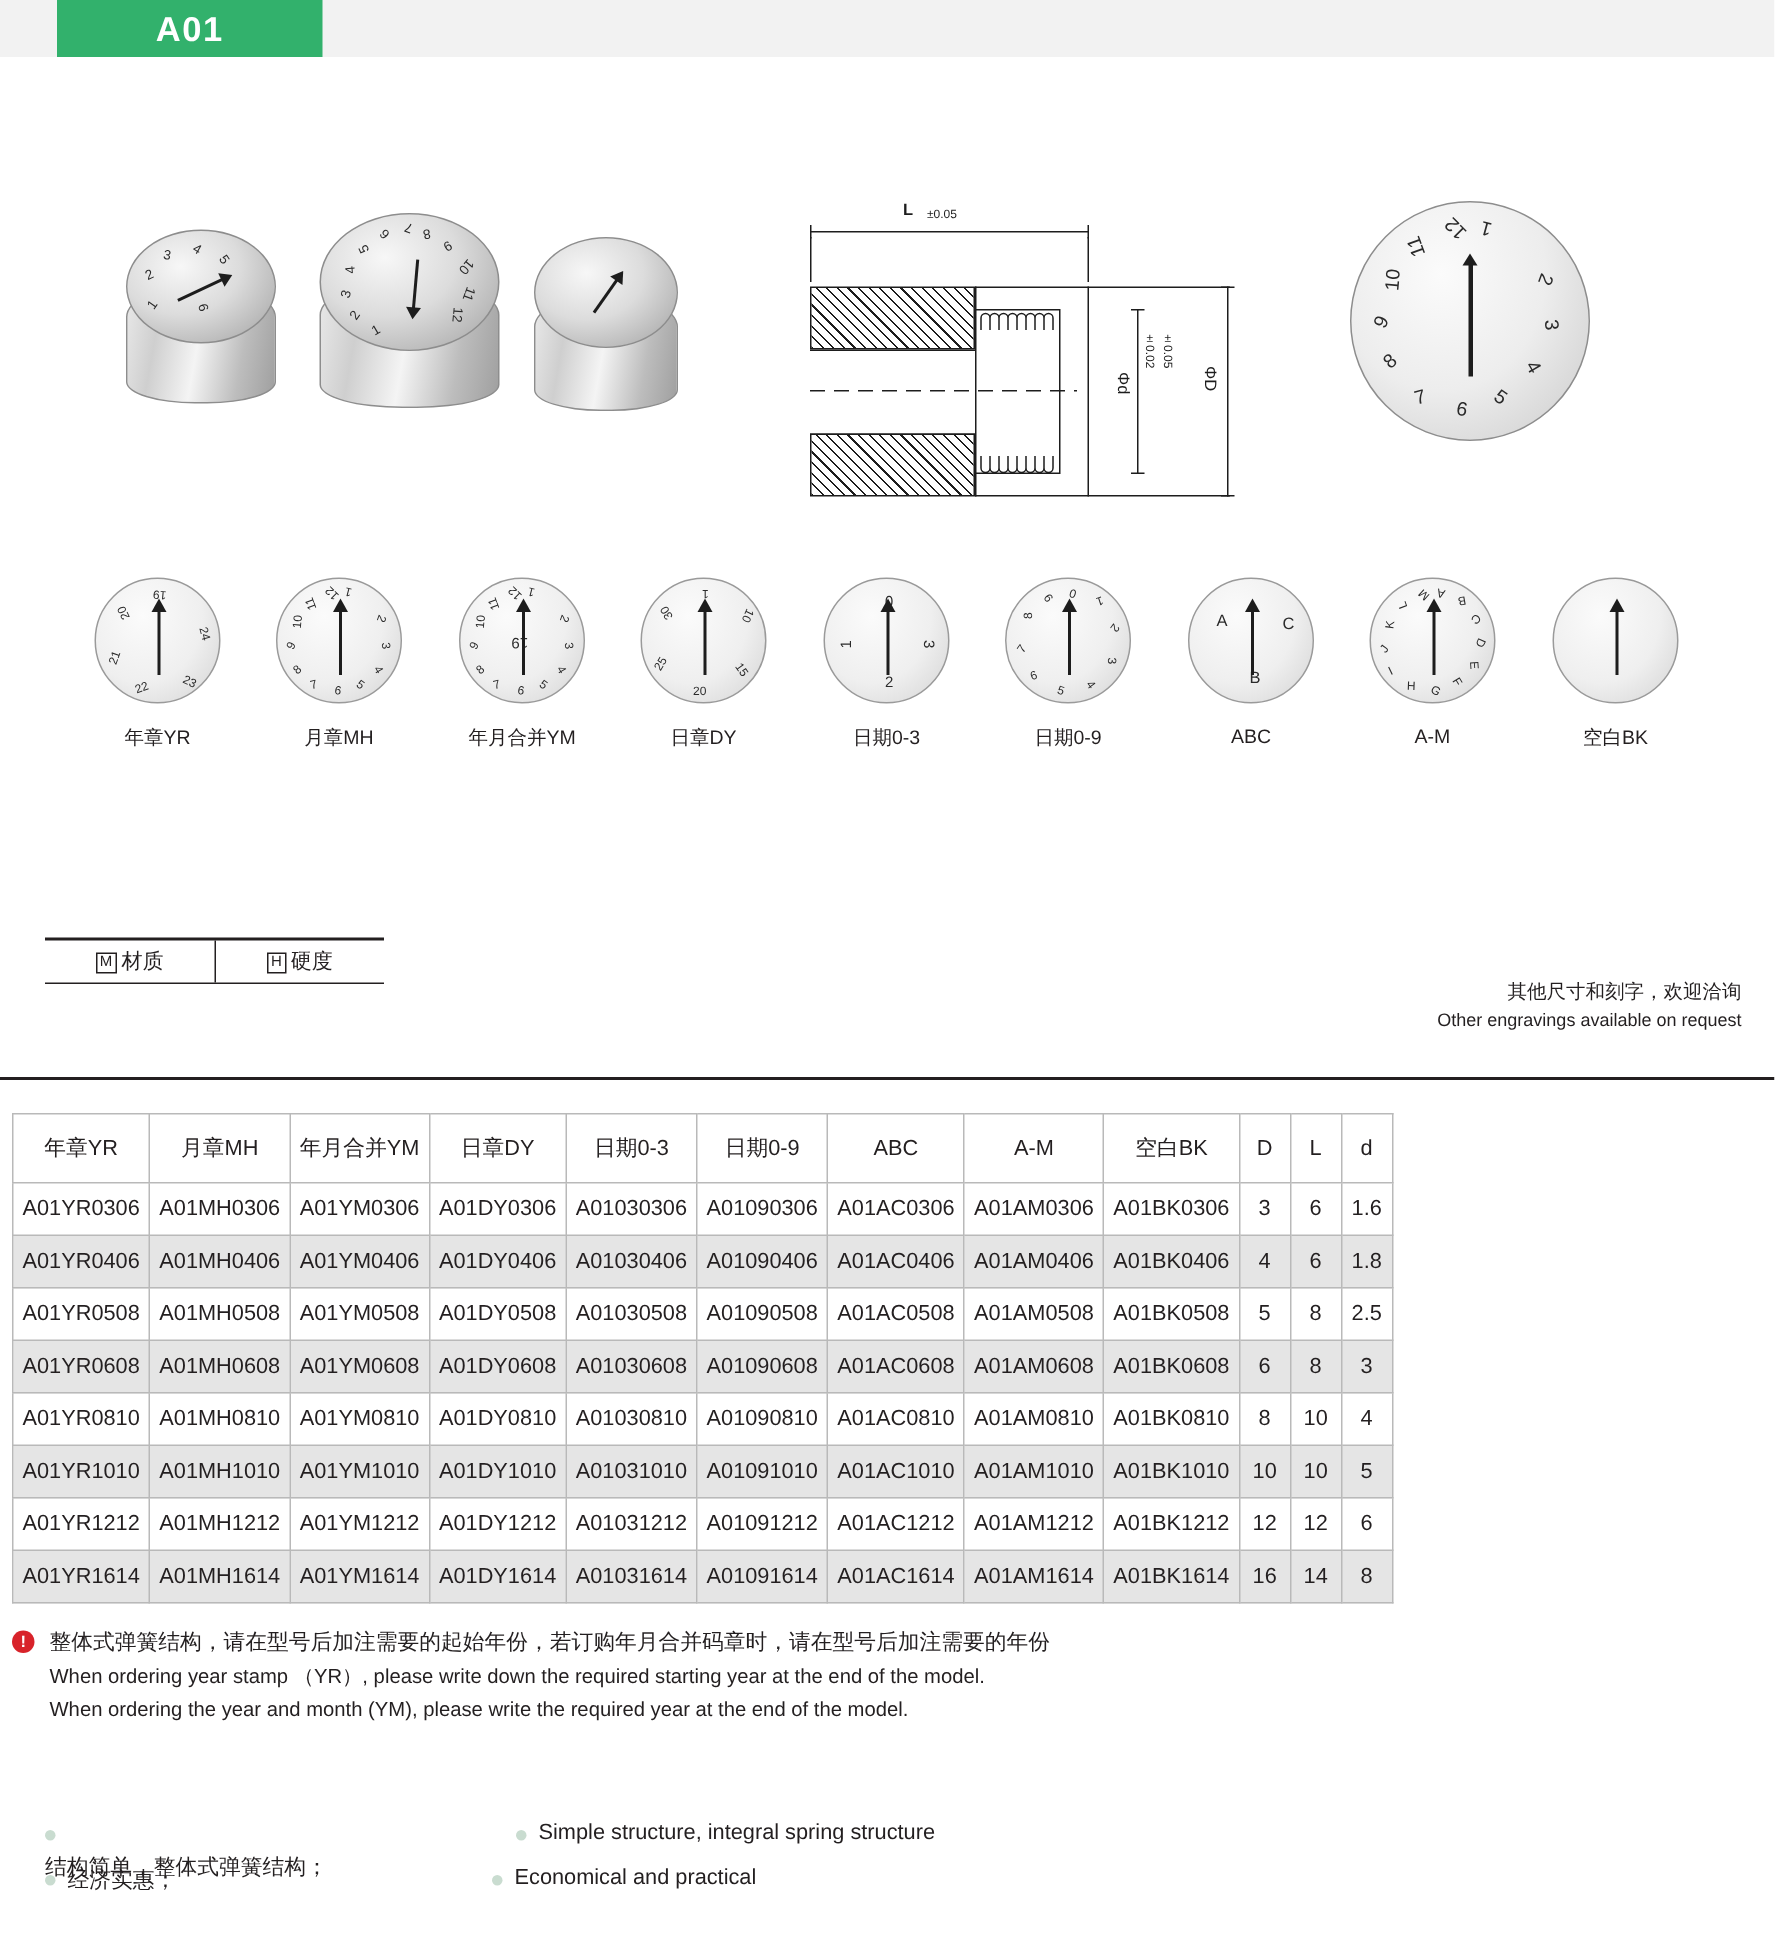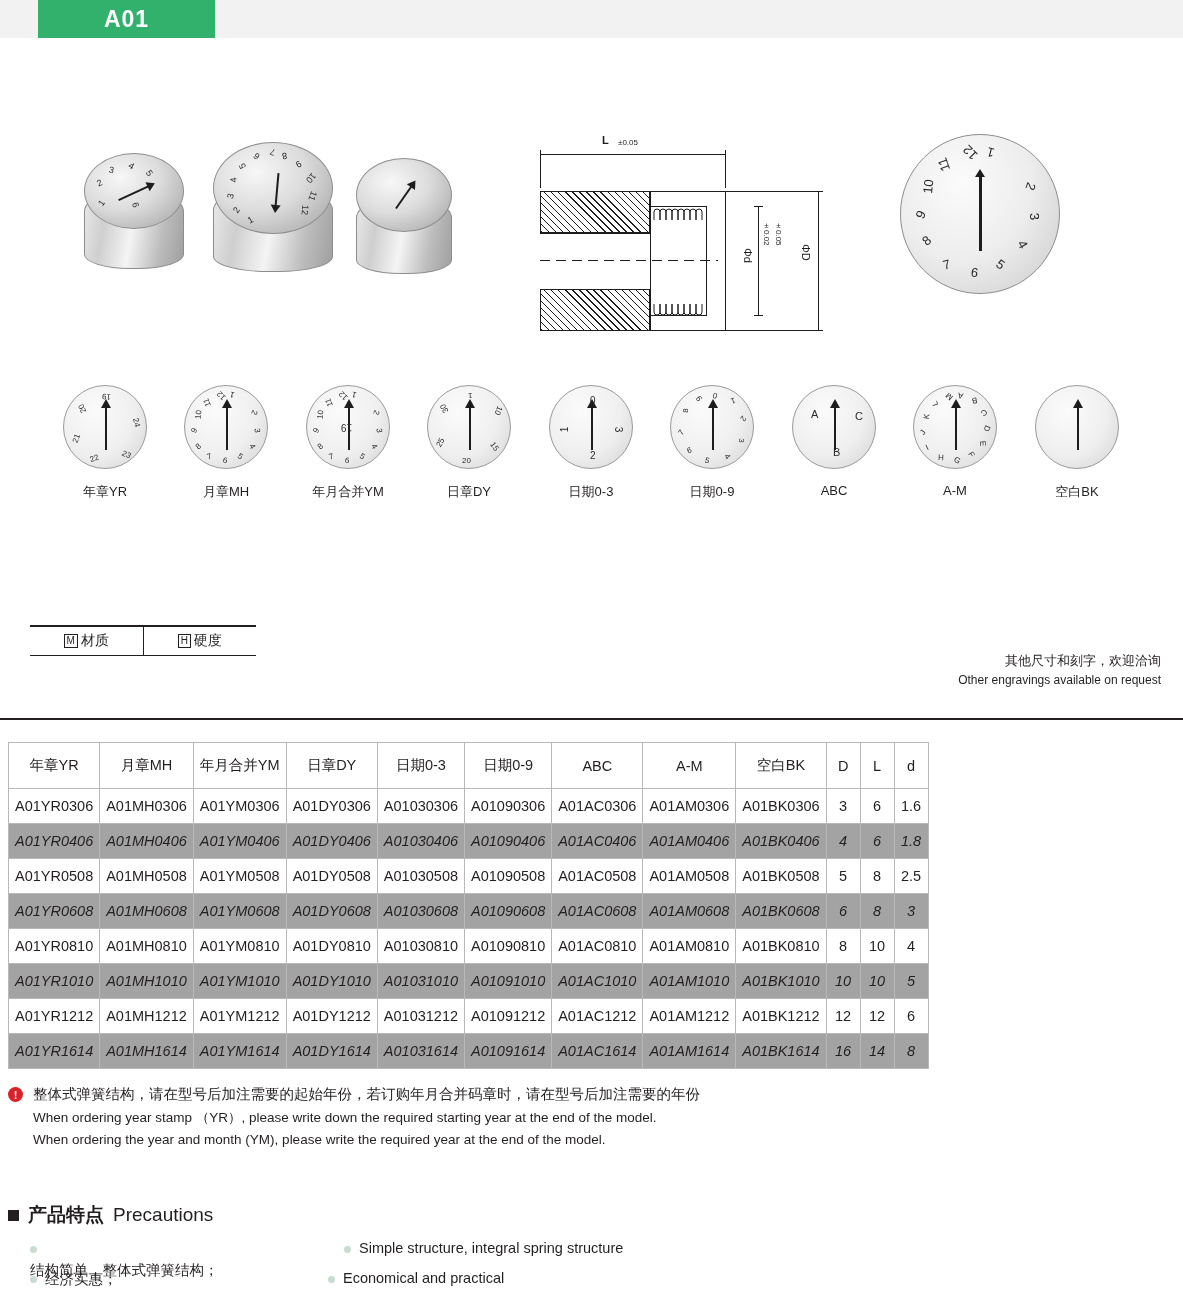--- a/index.html
+++ b/index.html
@@ -116,21 +116,21 @@
   .note-right .en { font-size:12px; color:#231f20; margin-top:3px; }
 
   
   .rule-top { position:absolute; top:718px; left:0; width:1183px; height:2px; background:#231f20; }
   .model-table { position:absolute; top:742px; left:8px; border-collapse:collapse; }
   .model-table th, .model-table td {
     border:1px solid #b9b9b9; font-size:14.5px; text-align:center;
     height:35px; font-weight:normal; color:#231f20; padding:0 6px;
   }
   .model-table th { font-size:14.5px; height:46px; }
-  .model-table tr.alt td { background:#a3a3a3;font-style:italic; }
+  .model-table tr.alt td { background:#e5e5e5; }
   .model-table td.narrow, .model-table th.narrow { width:34px; padding:0; }
 
   
   .order-note { position:absolute; top:1085px; left:8px; width:1140px; }
   .warn-ico {
     position:absolute; left:0; top:2px; width:15px; height:15px; border-radius:50%;
     background:#d8232a; color:#fff; font-size:11px; font-weight:bold;
     display:flex; align-items:center; justify-content:center;
   }
   .order-note .l1 { margin-left:25px; font-size:14.5px; }
@@ -544,25 +544,20 @@
 </table>
 
 <div class="order-note">
   <div class="warn-ico">!</div>
   <div class="l1">整体式弹簧结构，请在型号后加注需要的起始年份，若订购年月合并码章时，请在型号后加注需要的年份</div>
   <div class="l2">When ordering year stamp （YR）, please write down the required starting year at the end of the model.</div>
   <div class="l3">When ordering the year and month (YM), please write the required year at the end of the model.</div>
 </div>
 
 <div class="prec">
-  <div class="prec-head">
-    <div class="sqr"></div>
-    <div class="prec-cn">产品特点</div>
-    <div class="prec-en">Precautions</div>
-  </div>
   <div class="prec-body">
     <div class="bullet-row" style="left:22px; top:0;flex-direction:column;">
       <div class="dot"></div>
       <span class="txt">结构简单，整体式弹簧结构；</span>
     </div>
     <div class="bullet-row" style="left:22px; top:30px;">
       <div class="dot"></div>
       <span class="txt">经济实惠；</span>
     </div>
     <div class="bullet-row" style="left:336px; top:0;">

